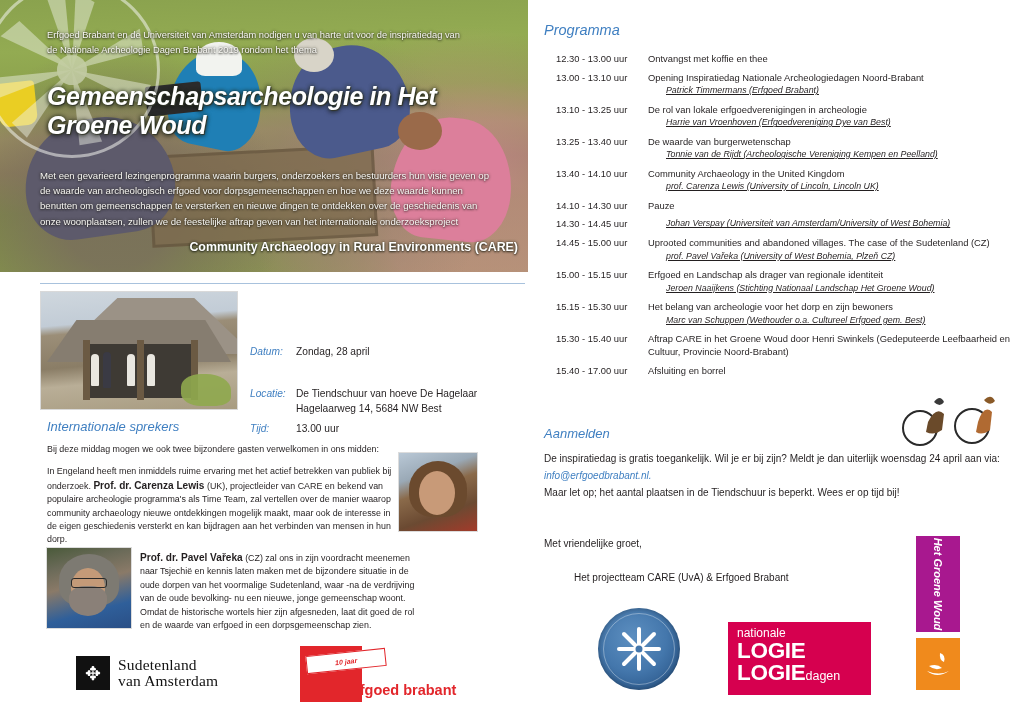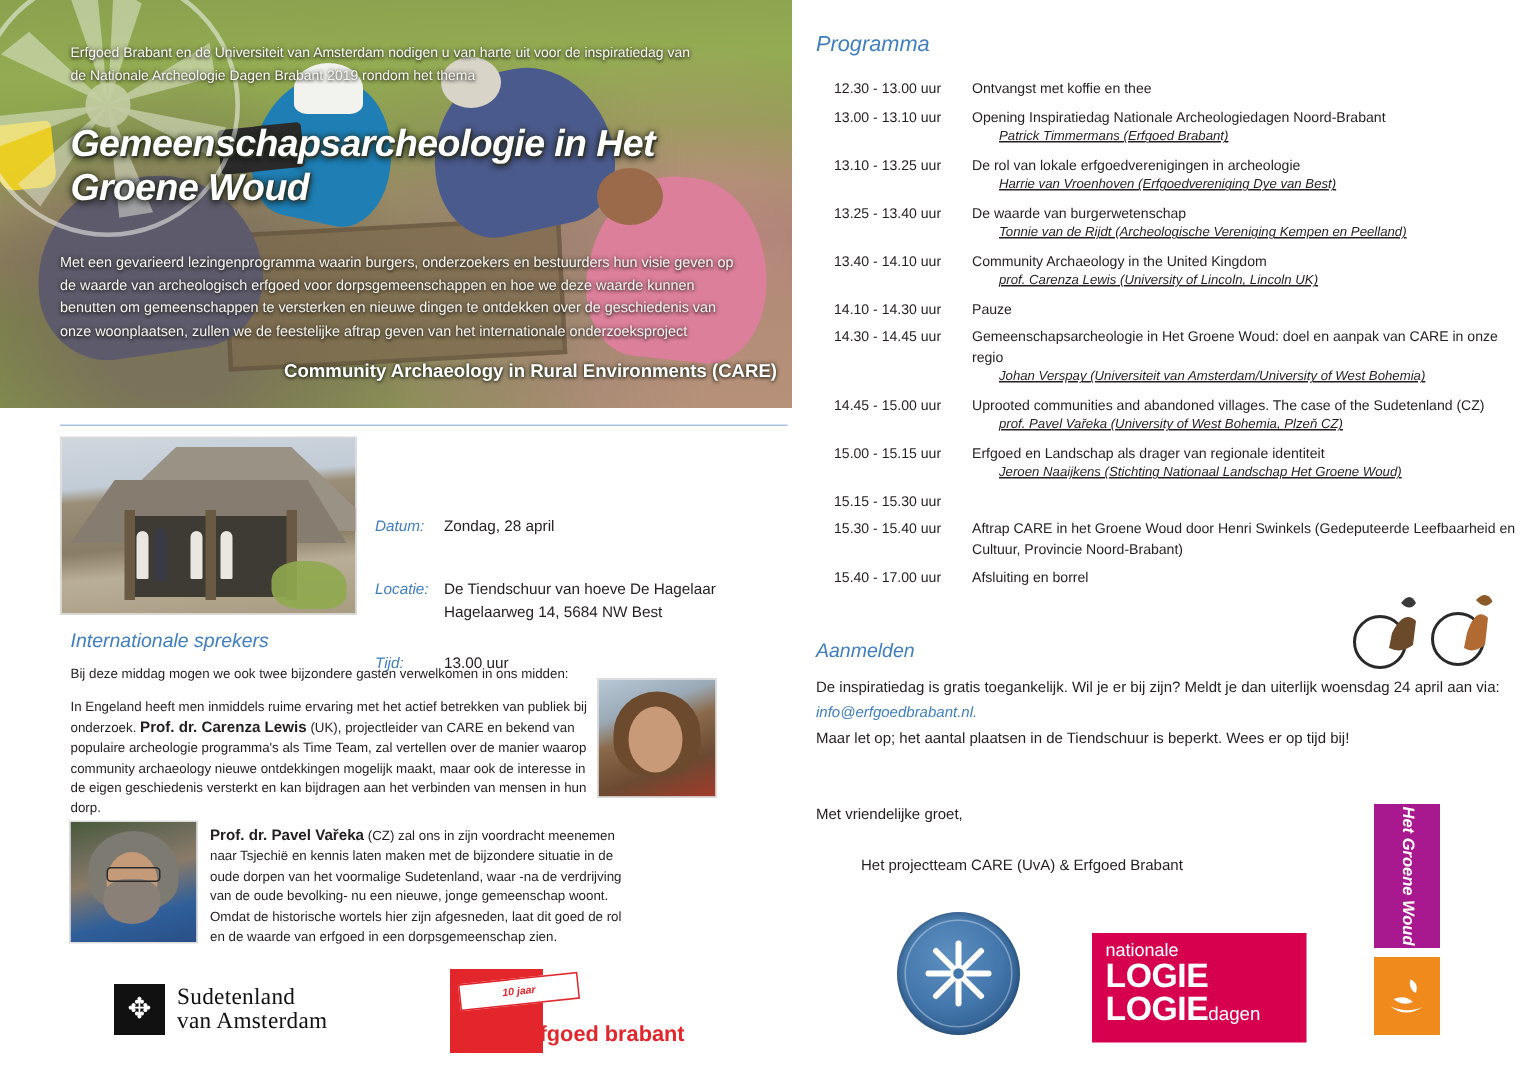--- a/index.html
+++ b/index.html
@@ -228,21 +228,21 @@
     <div class="meta">
       <div class="meta-row">
         <div class="meta-k">Datum:</div>
         <div class="meta-v">Zondag, 28 april</div>
       </div>
       <div class="meta-row">
         <div class="meta-k">Locatie:</div>
         <div class="meta-v" style="white-space:pre-line;">De Tiendschuur van hoeve De Hagelaar
 Hagelaarweg 14, 5684 NW Best</div>
       </div>
-      <div class="meta-row" style="margin-top:18px;">
+      <div class="meta-row" style="margin-top:4px;">
         <div class="meta-k">Tijd:</div>
         <div class="meta-v">13.00 uur</div>
       </div>
     </div>
 
     <div class="l-sec">
       <span class="sec-head">Internationale sprekers</span>
       <p class="l-p">Bij deze middag mogen we ook twee bijzondere gasten verwelkomen in ons midden:</p>
       <p class="l-p"><span>In Engeland heeft men inmiddels ruime ervaring met het actief betrekken van publiek bij onderzoek. </span><b>Prof. dr. Carenza Lewis</b><span> (UK), projectleider van CARE en bekend van populaire archeologie programma's als Time Team, zal vertellen over de manier waarop community archaeology nieuwe ontdekkingen mogelijk maakt, maar ook de interesse in de eigen geschiedenis versterkt en kan bijdragen aan het verbinden van mensen in hun dorp.</span></p>
     </div>
@@ -320,40 +320,43 @@
         </div>
         <div class="prog-row">
           <div class="prog-time">14.10 - 14.30 uur</div>
           <div class="prog-body">
             <div class="prog-title">Pauze</div>
           </div>
         </div>
         <div class="prog-row">
           <div class="prog-time">14.30 - 14.45 uur</div>
           <div class="prog-body">
-            <div class="prog-title">Gemeenschapsarcheologie in Het Groene Woud: doel en aanpak van CARE in onze regio</div>
             <div class="prog-spk">Johan Verspay (Universiteit van Amsterdam/University of West Bohemia)</div>
           </div>
         </div>
         <div class="prog-row">
           <div class="prog-time">14.45 - 15.00 uur</div>
           <div class="prog-body">
             <div class="prog-title">Uprooted communities and abandoned villages. The case of the Sudetenland (CZ)</div>
             <div class="prog-spk">prof. Pavel Vařeka (University of West Bohemia, Plzeň CZ)</div>
           </div>
         </div>
         <div class="prog-row">
           <div class="prog-time">15.00 - 15.15 uur</div>
           <div class="prog-body">
             <div class="prog-title">Erfgoed en Landschap als drager van regionale identiteit</div>
             <div class="prog-spk">Jeroen Naaijkens (Stichting Nationaal Landschap Het Groene Woud)</div>
           </div>
         </div>
         <div class="prog-row">
           <div class="prog-time">15.15 - 15.30 uur</div>
+          <div class="prog-body">
+            <div class="prog-title">Het belang van archeologie voor het dorp en zijn bewoners</div>
+            <div class="prog-spk">Marc van Schuppen (Wethouder o.a. Cultureel Erfgoed gem. Best)</div>
+          </div>
         </div>
         <div class="prog-row">
           <div class="prog-time">15.30 - 15.40 uur</div>
           <div class="prog-body">
             <div class="prog-title">Aftrap CARE in het Groene Woud door Henri Swinkels (Gedeputeerde Leefbaarheid en Cultuur, Provincie Noord-Brabant)</div>
           </div>
         </div>
         <div class="prog-row">
           <div class="prog-time">15.40 - 17.00 uur</div>
           <div class="prog-body">

